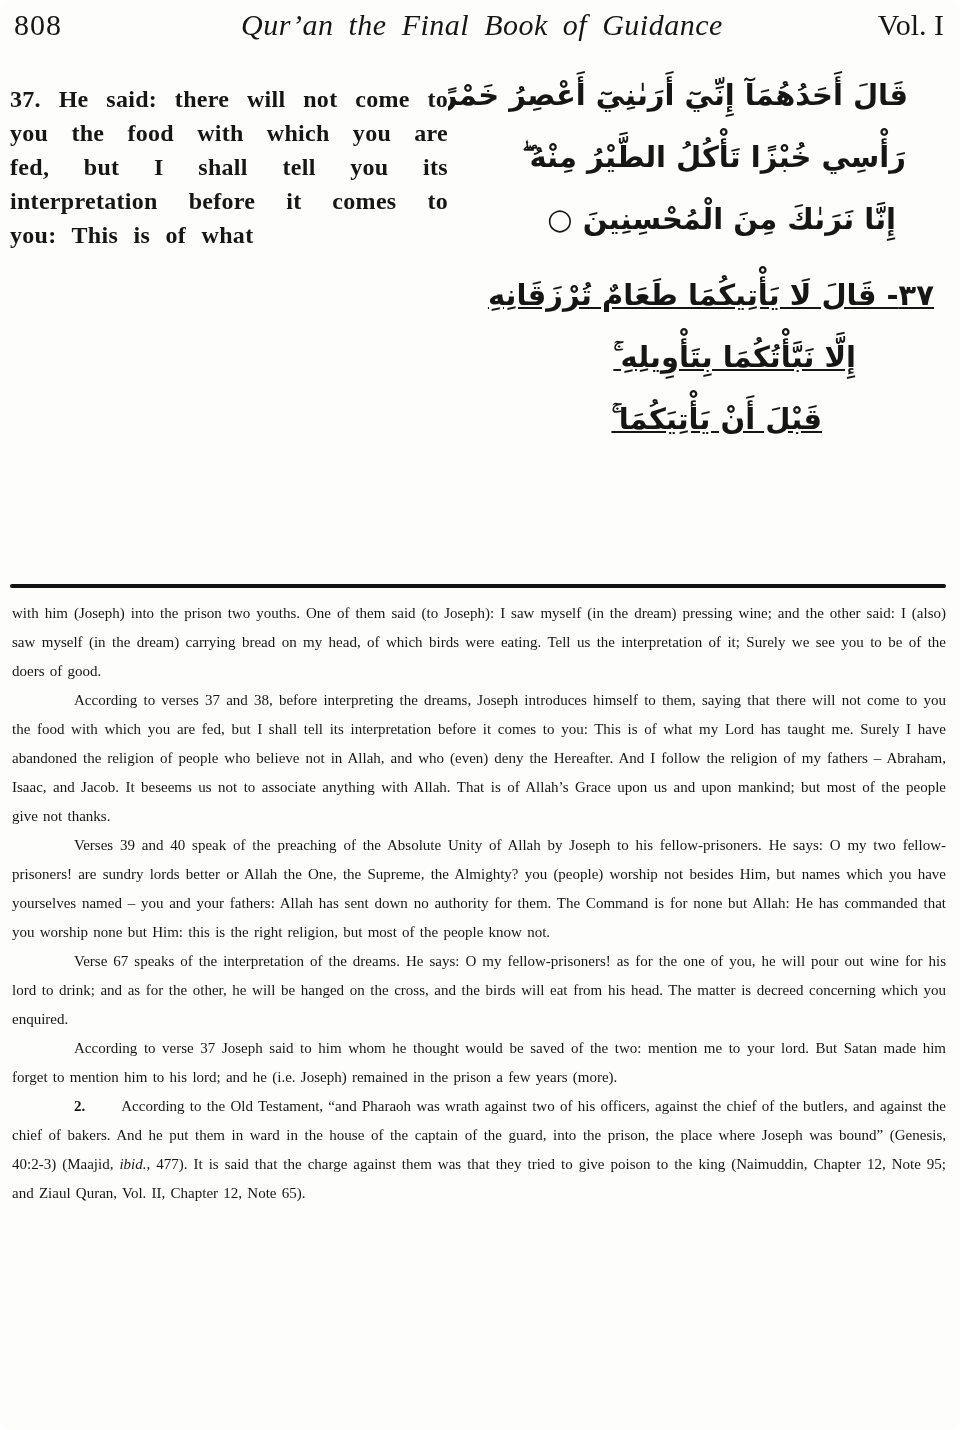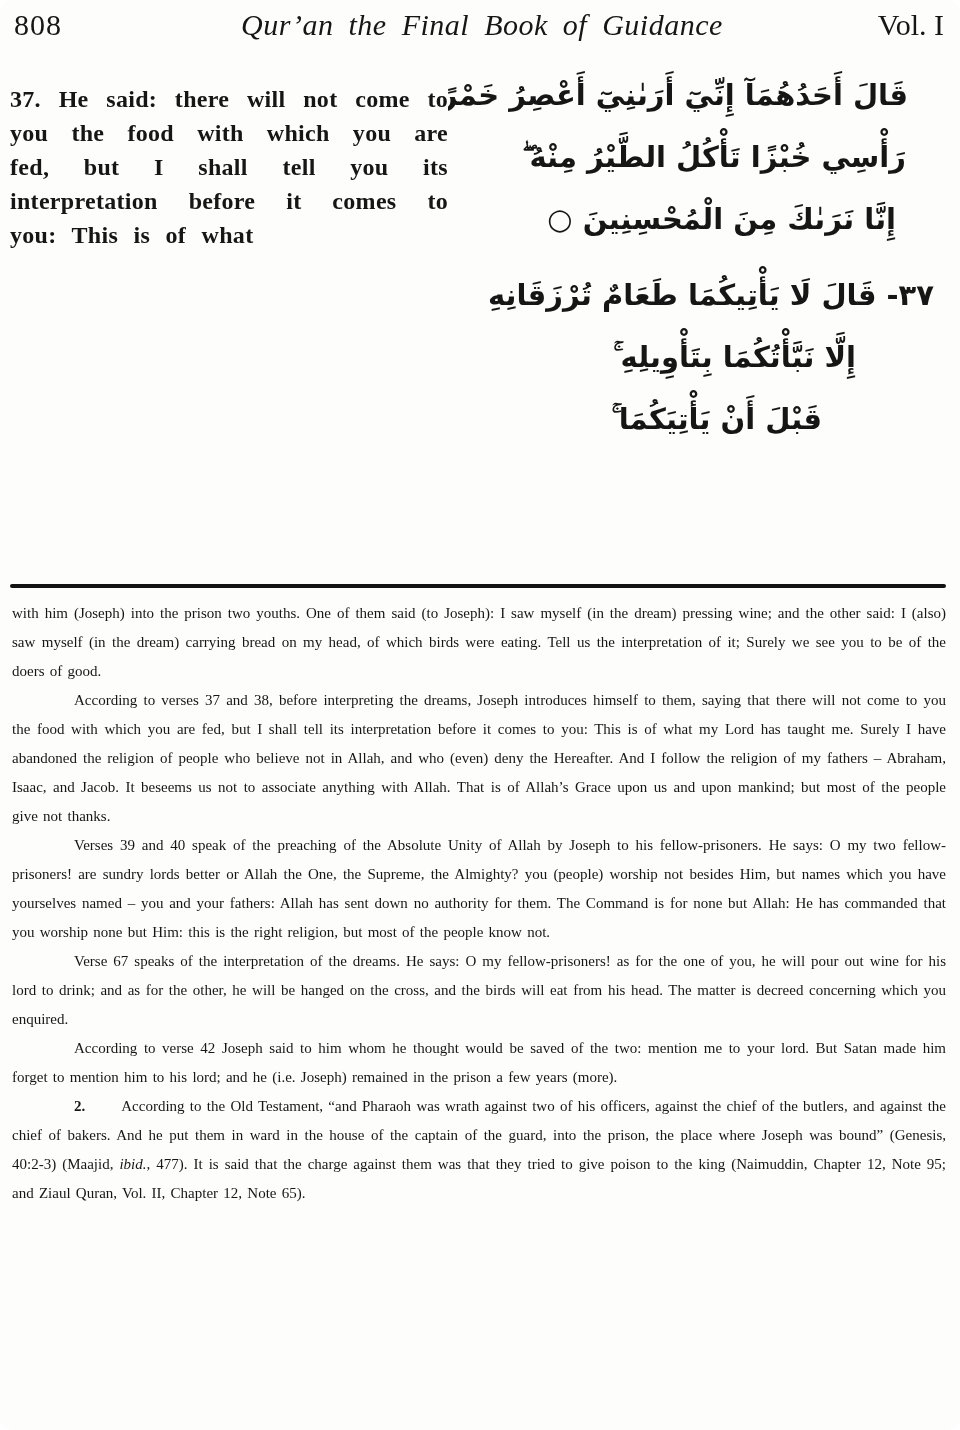--- a/index.html
+++ b/index.html
@@ -39,21 +39,21 @@
     flex: 1;
     direction: rtl;
     text-align: right;
     font-family: "DejaVu Sans", sans-serif;
     font-weight: bold;
     font-size: 29px; line-height: 62px;
     padding-top: 10px;
     overflow: hidden;
   }
   .ar-line { white-space: nowrap; }
-  .b2 { margin-top: 14px; }
+  .b2 { margin-top: 14px; text-decoration: underline; }
   .ind-a { padding-right: 40px; }
   .ind-b { padding-right: 12px; }
   .ind-c { padding-right: 42px; }
   .ind-d { padding-right: 126px; }
   .ind-e { padding-right: 52px; }
   .ind-f { padding-right: 14px; }
   .ind-g { padding-right: 92px; }
   .ind-h { padding-right: 126px; }
   
   .rule {
@@ -100,17 +100,17 @@
     </div>
   </section>
 
   <hr class="rule">
 
   <section class="commentary">
     <p class="noind">with him (Joseph) into the prison two youths. One of them said (to Joseph): I saw myself (in the dream) pressing wine; and the other said: I (also) saw myself (in the dream) carrying bread on my head, of which birds were eating. Tell us the interpretation of it; Surely we see you to be of the doers of good.</p>
     <p>According to verses 37 and 38, before interpreting the dreams, Joseph introduces himself to them, saying that there will not come to you the food with which you are fed, but I shall tell its interpretation before it comes to you: This is of what my Lord has taught me. Surely I have abandoned the religion of people who believe not in Allah, and who (even) deny the Hereafter. And I follow the religion of my fathers – Abraham, Isaac, and Jacob. It beseems us not to associate anything with Allah. That is of Allah’s Grace upon us and upon mankind; but most of the people give not thanks.</p>
     <p>Verses 39 and 40 speak of the preaching of the Absolute Unity of Allah by Joseph to his fellow-prisoners. He says: O my two fellow-prisoners! are sundry lords better or Allah the One, the Supreme, the Almighty? you (people) worship not besides Him, but names which you have yourselves named – you and your fathers: Allah has sent down no authority for them. The Command is for none but Allah: He has commanded that you worship none but Him: this is the right religion, but most of the people know not.</p>
     <p>Verse 67 speaks of the interpretation of the dreams. He says: O my fellow-prisoners! as for the one of you, he will pour out wine for his lord to drink; and as for the other, he will be hanged on the cross, and the birds will eat from his head. The matter is decreed concerning which you enquired.</p>
-    <p>According to verse 42 Joseph said to him whom he thought would be saved of the two: mention me to your lord. But Satan made him forget to mention him to his lord; and he (i.e. Joseph) remained in the prison a few years (more).</p>
+    <p>According to verse 37 Joseph said to him whom he thought would be saved of the two: mention me to your lord. But Satan made him forget to mention him to his lord; and he (i.e. Joseph) remained in the prison a few years (more).</p>
     <p class="footnote"><span class="fn-num">2.</span><span>According to the Old Testament, “and Pharaoh was wrath against two of his officers, against the chief of the butlers, and against the chief of bakers. And he put them in ward in the house of the captain of the guard, into the prison, the place where Joseph was bound” (Genesis, 40:2-3) (Maajid, </span><em>ibid.,</em><span> 477). It is said that the charge against them was that they tried to give poison to the king (Naimuddin, Chapter 12, Note 95; and Ziaul Quran, Vol. II, Chapter 12, Note 65).</span></p>
   </section>
 
 </div>
 
 </body></html>

